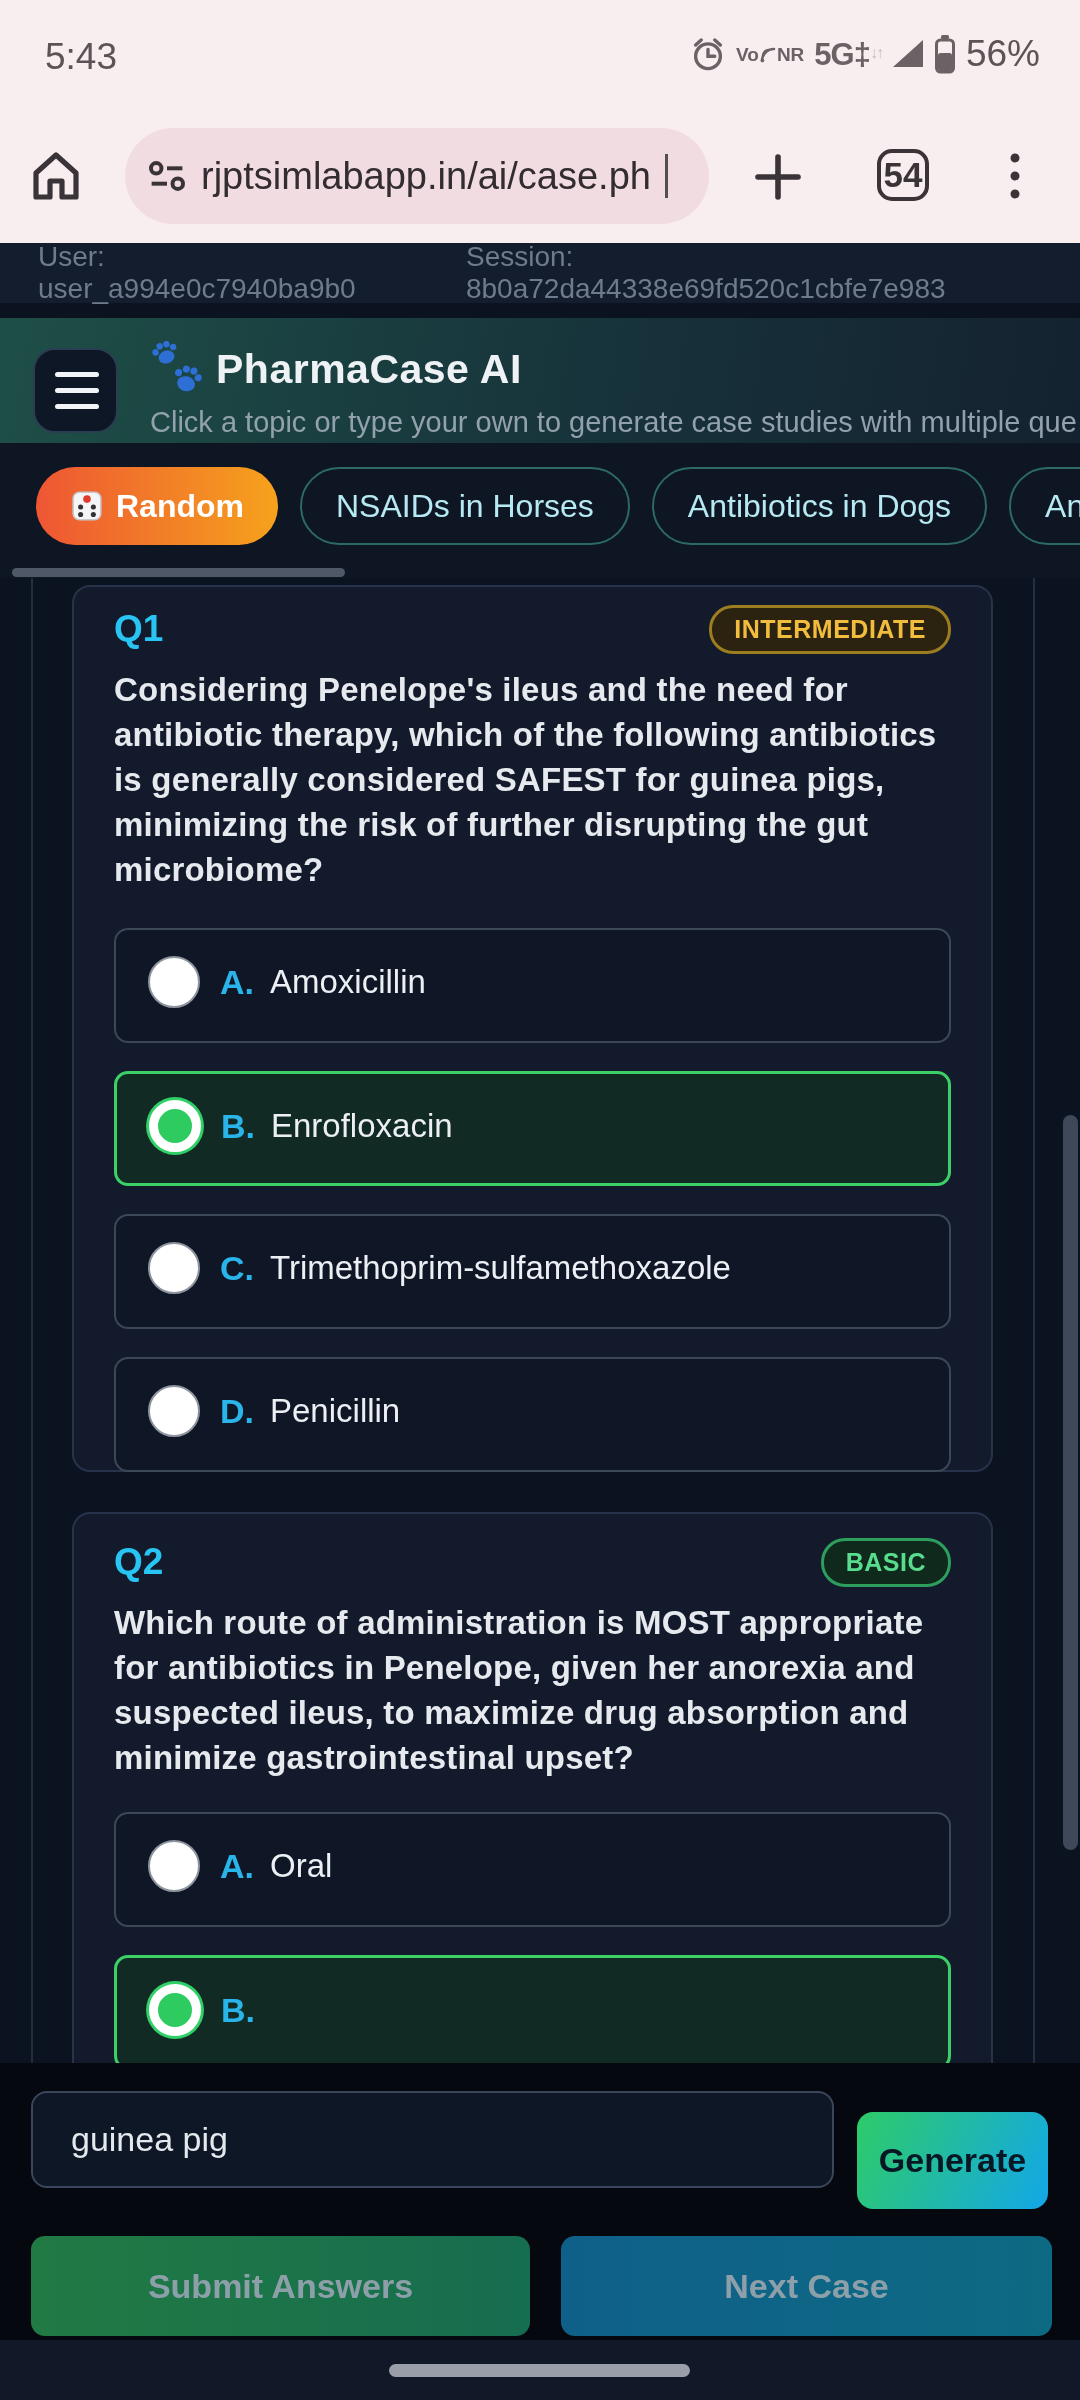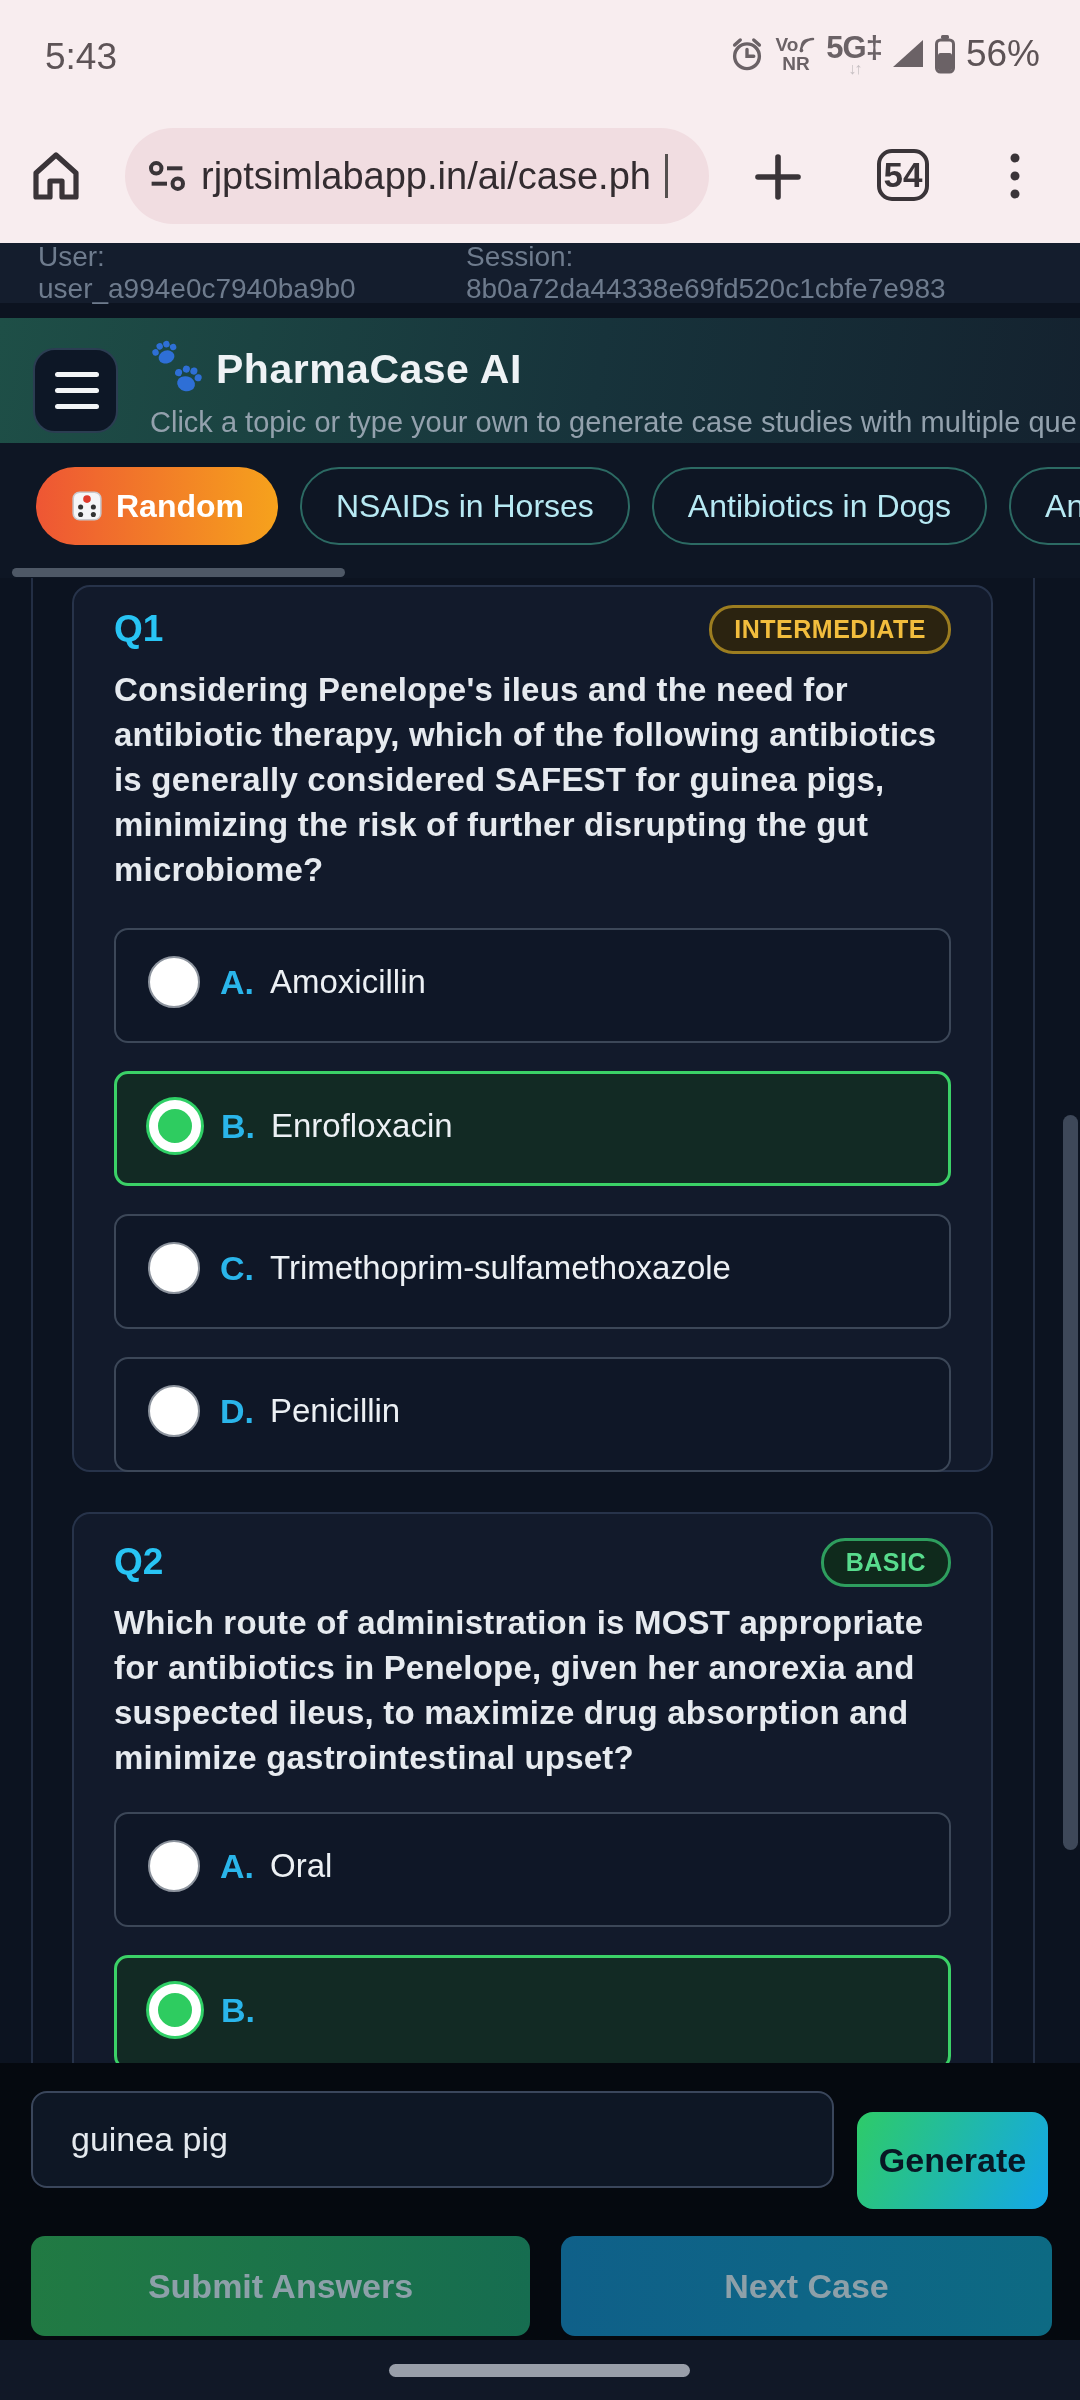--- a/index.html
+++ b/index.html
@@ -7,23 +7,23 @@
     width:1080px;height:2400px;position:relative;overflow:hidden;
     background:#0c1320;font-family:"Liberation Sans",sans-serif;
     -webkit-font-smoothing:antialiased;
   }
   .abs{position:absolute;}
 
   
   .top-pink{left:0;top:0;width:1080px;height:243px;background:#f8edef;}
   .status-time{left:45px;top:36px;font-size:37px;color:#5d5356;}
   .status-icons{right:40px;top:30px;display:flex;align-items:center;gap:10px;height:48px;}
-  .vonr{display:flex;flex-direction:column;line-height:19px;color:#6b6266;font-weight:bold;font-size:19px;text-align:center;}
+  .vonr{display:flex;flex-direction:row;line-height:19px;color:#6b6266;font-weight:bold;font-size:19px;}
   .vonr .vo-row{display:flex;align-items:flex-end;}
-  .net5g{display:flex;flex-direction:column;align-items:center;line-height:1;}
+  .net5g{display:flex;flex-direction:row;align-items:center;line-height:1;}
   .net5g .g5{font-size:31px;font-weight:bold;color:#6b6266;letter-spacing:-1px;}
   .net5g .arrows{font-size:16px;color:#c6bfc2;letter-spacing:-2px;margin-top:-2px;}
   .batt-pct{font-size:37px;color:#5d5356;}
 
   .home-icon{left:28px;top:149px;}
   .url-pill{left:125px;top:128px;width:584px;height:96px;border-radius:48px;background:#f1dde1;
     display:flex;align-items:center;padding:0 22px;box-sizing:border-box;gap:14px;}
   .url-text{font-size:38px;color:#332c30;white-space:nowrap;overflow:hidden;}
   .url-caret{width:3px;height:44px;background:#55504f;flex:none;}
   .plus-icon{left:752px;top:151px;}

